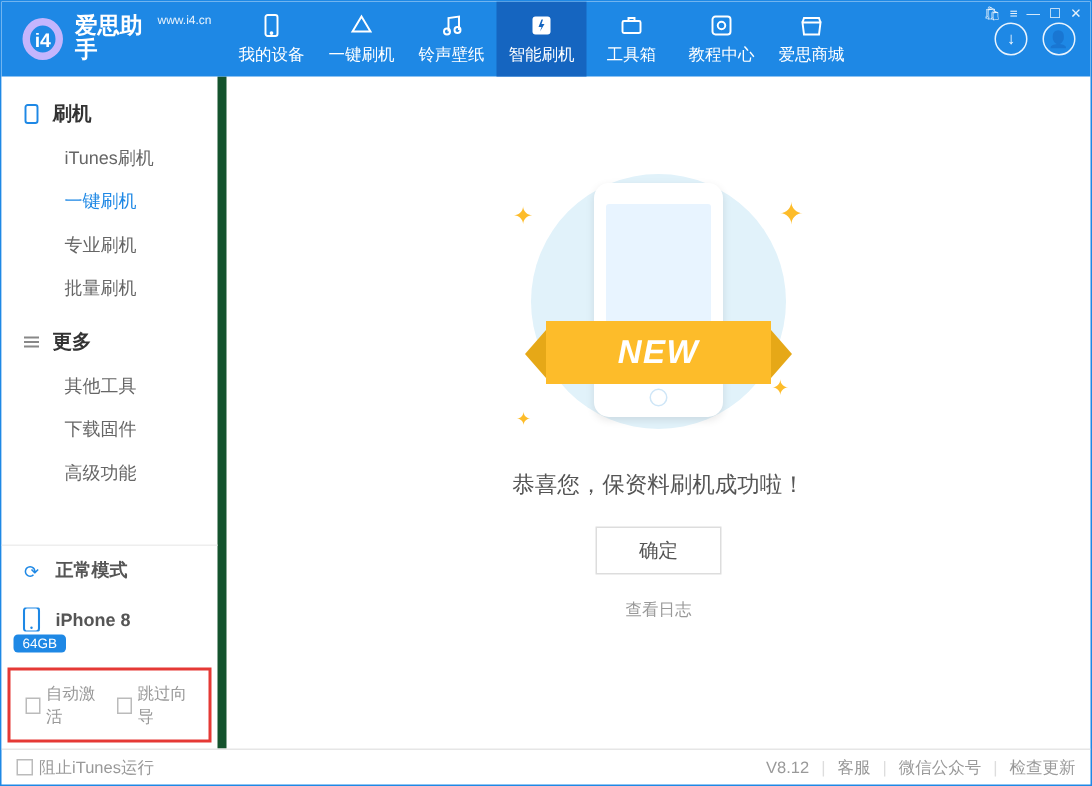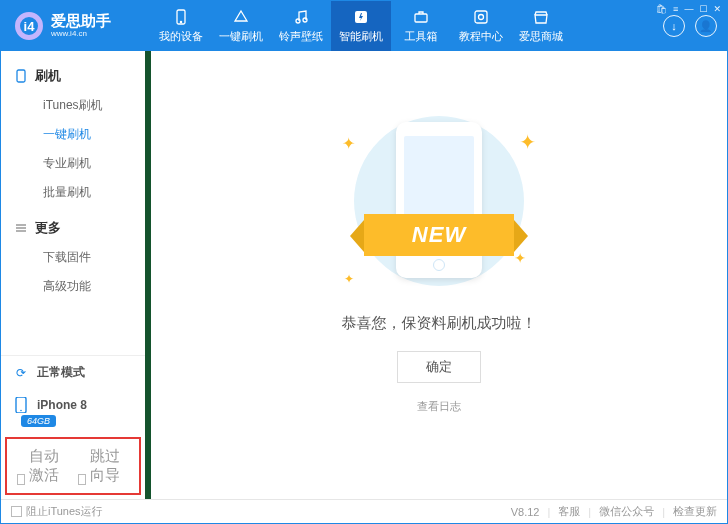--- a/index.html
+++ b/index.html
@@ -3,21 +3,21 @@
 <meta charset="utf-8">
 <style>
   * { box-sizing: border-box; margin: 0; padding: 0; }
   body { font-family: "Microsoft YaHei", Arial, sans-serif; font-size: 12px; color: #333; background: #fff; }
   .window { width: 728px; height: 524px; border: 1px solid #1e88e5; display: flex; flex-direction: column; overflow: hidden; }
   
   
   .header { height: 50px; background: #1e88e5; display: flex; align-items: center; color: #fff; position: relative; }
   .logo-block { display: flex; align-items: center; padding: 0 10px 0 14px; width: 150px; }
   .logo-circle { width: 28px; height: 28px; border: 5px solid #c4b5fd; border-radius: 50%; display: flex; align-items: center; justify-content: center; font-size: 13px; font-weight: bold; }
-  .logo-text { margin-left: 8px; display: flex; flex-direction: column; line-height: 1.1; }
+  .logo-text { margin-left: 8px; display: flex; flex-direction: row; line-height: 1.1; }
   .logo-title { font-size: 15px; font-weight: bold; }
   .logo-sub { font-size: 8px; opacity: .9; }
   .nav { display: flex; height: 100%; }
   .nav-item { width: 60px; height: 100%; display: flex; flex-direction: column; align-items: center; justify-content: center; cursor: pointer; font-size: 11px; gap: 3px; }
   .nav-item.active { background: #1565c0; }
   .nav-item .ico { width: 18px; height: 18px; display: flex; align-items: center; justify-content: center; }
   .header-right { margin-left: auto; display: flex; align-items: center; gap: 10px; padding-right: 10px; }
   .hr-ico { width: 22px; height: 22px; border: 1.5px solid rgba(255,255,255,.9); border-radius: 50%; display: flex; align-items: center; justify-content: center; font-size: 11px; cursor: pointer; }
   .win-ctrl { position: absolute; top: 3px; right: 6px; display: flex; gap: 6px; font-size: 9px; }
   .win-ctrl span { cursor: pointer; opacity: .9; }
@@ -30,23 +30,23 @@
   .side-scroll { flex: 1; padding-top: 10px; overflow: hidden; }
   .side-section { margin-bottom: 6px; }
   .side-head { display: flex; align-items: center; padding: 6px 14px; font-size: 13px; font-weight: bold; color: #333; }
   .side-head .hico { width: 14px; margin-right: 6px; color: #1e88e5; display: flex; align-items: center; }
   .side-item { padding: 6px 12px 6px 42px; font-size: 12px; color: #666; cursor: pointer; }
   .side-item.active { color: #1e88e5; }
   .side-bottom { border-top: 1px solid #eee; }
   .dev-row { display: flex; align-items: center; padding: 8px 12px; gap: 8px; }
   .dev-ico { width: 16px; height: 16px; color: #1e88e5; display: flex; align-items: center; justify-content: center; }
   .dev-row .label { font-size: 12px; font-weight: bold; color: #555; }
-  .dev-badge { display: inline-block; background: #1e88e5; color: #fff; font-size: 9px; padding: 1px 6px; border-radius: 3px; margin-left: 20px; margin-top: -2px; margin-bottom: 6px; font-style: italic; }
+  .dev-badge { display: inline-block; background: #1e88e5; color: #fff; font-size: 9px; padding: 1px 6px; border-radius: 3px; margin-left: 8px; margin-top: -2px; margin-bottom: 6px; }
   .chk-row { display: flex; align-items: center; gap: 10px; padding: 8px 10px; border: 2px solid #e53935; margin: 4px; }
-  .chk { display: flex; align-items: flex-end; gap: 4px; font-size: 15px; color: #999; cursor: pointer; }
+  .chk { display: flex; align-items: center; gap: 4px; font-size: 11px; color: #999; cursor: pointer; }
   .chk .box { width: 11px; height: 11px; border: 1px solid #bbb; }
   
   
   .main { flex: 1; display: flex; flex-direction: column; align-items: center; justify-content: flex-start; padding-top: 55px; position: relative; }
   .illus { width: 230px; height: 190px; position: relative; }
   .circ { width: 170px; height: 170px; border-radius: 50%; background: #e1f2fa; position: absolute; left: 30px; top: 10px; }
   .phone { position: absolute; width: 86px; height: 156px; background: #fff; border-radius: 10px; left: 72px; top: 16px; box-shadow: 0 2px 6px rgba(0,0,0,.1); }
   .phone::before { content: ""; position: absolute; top: 14px; left: 8px; right: 8px; bottom: 22px; background: #e8f4ff; border-radius: 2px; }
   .phone::after { content: ""; position: absolute; bottom: 7px; left: 50%; transform: translateX(-50%); width: 10px; height: 10px; border: 1px solid #cfe6f7; border-radius: 50%; }
   .banner { position: absolute; width: 150px; height: 42px; background: #fdbc2a; left: 40px; top: 108px; display: flex; align-items: center; justify-content: center; color: #fff; font-weight: bold; font-size: 22px; font-style: italic; letter-spacing: 1px; }
@@ -177,20 +177,21 @@
             <div class="side-head">
               <span class="hico">
                 <svg width="12" height="12" viewBox="0 0 12 12" fill="none" stroke="#888" stroke-width="1.3">
                   <line x1="1" y1="3" x2="11" y2="3"></line>
                   <line x1="1" y1="6" x2="11" y2="6"></line>
                   <line x1="1" y1="9" x2="11" y2="9"></line>
                 </svg>
               </span>
               <span>更多</span>
             </div>
+            <div class="side-item">其他工具</div>
             <div class="side-item">下载固件</div>
             <div class="side-item">高级功能</div>
           </div>
         </div>
       <div class="side-bottom">
         <div class="dev-row">
           <span class="dev-ico">⟳</span>
           <span class="label">正常模式</span>
         </div>
         <div class="dev-row" style="padding-bottom:0">

